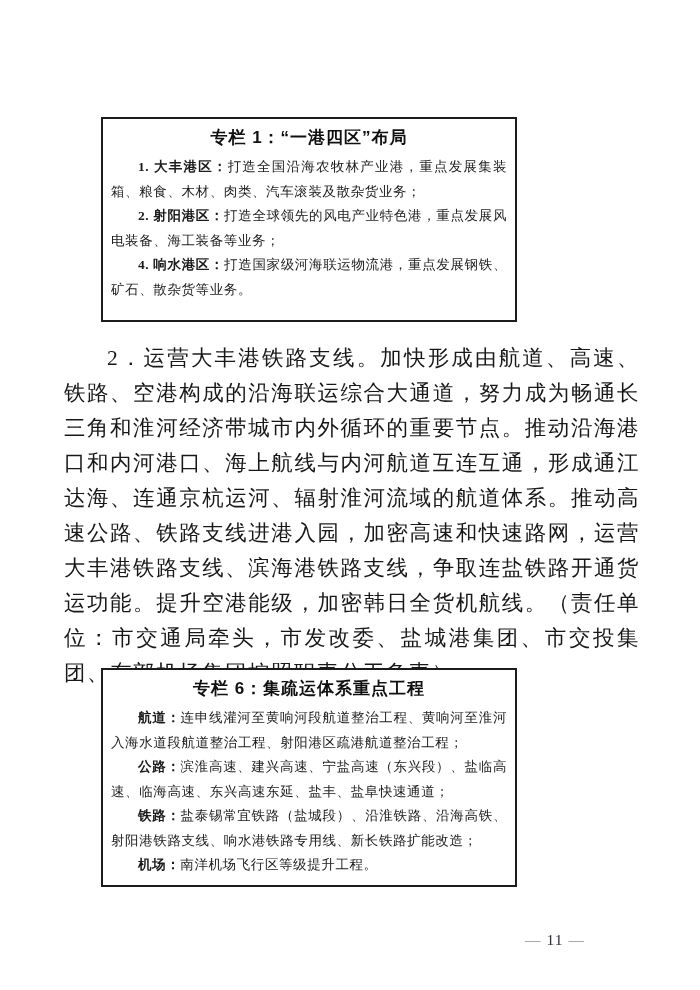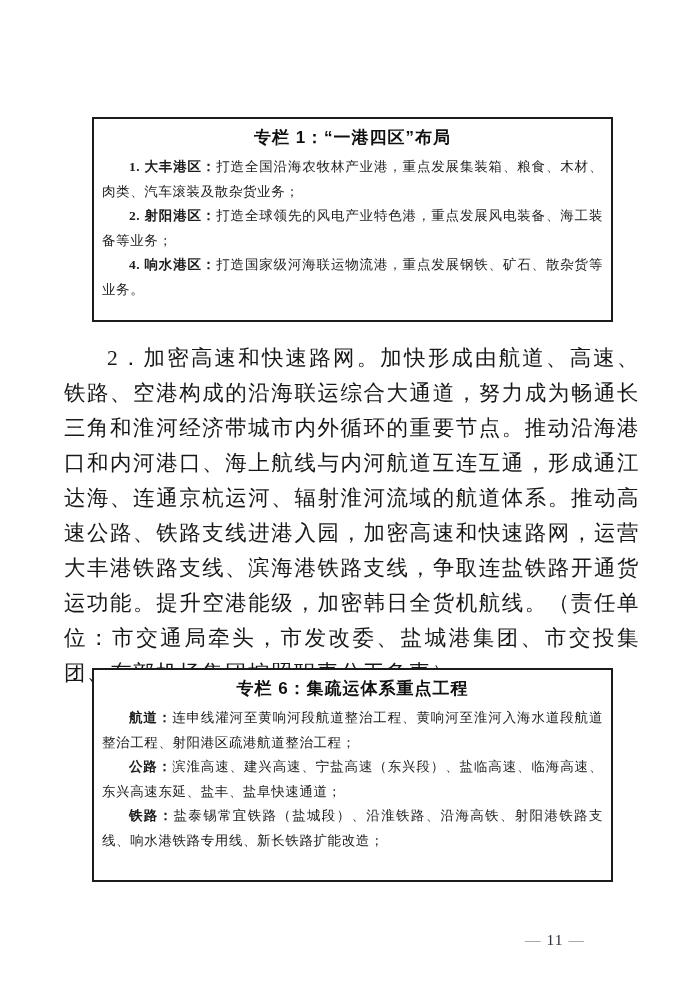--- a/index.html
+++ b/index.html
@@ -11,22 +11,22 @@
     position: relative;
     width: 700px;
     height: 990px;
     background: #ffffff;
     overflow: hidden;
     font-family: "Liberation Serif", serif;
     color: #1b1b1b;
   }
   .panel {
     position: absolute;
-    left: 92px;
-    width: 521px;
+    left: 101px;
+    width: 416px;
     box-sizing: border-box;
     border: 2px solid #1c1c1c;
     padding: 5px 8px 7px 8px;
     background: #ffffff;
   }
   .panel-1 { top: 117px; min-height: 205px; }
   .panel-2 { top: 668px; min-height: 214px; }
   .panel-title {
     text-align: center;
     font-family: "Liberation Sans", sans-serif;
@@ -87,24 +87,25 @@
 
 <div class="page">
 
   <div class="panel panel-1">
     <div class="panel-title">专栏 1：“一港四区”布局</div>
     <p class="panel-item"><span class="item-label">1. 大丰港区：</span><span>打造全国沿海农牧林产业港，重点发展集装箱、粮食、木材、肉类、汽车滚装及散杂货业务；</span></p>
     <p class="panel-item"><span class="item-label">2. 射阳港区：</span><span>打造全球领先的风电产业特色港，重点发展风电装备、海工装备等业务；</span></p>
     <p class="panel-item"><span class="item-label">4. 响水港区：</span><span>打造国家级河海联运物流港，重点发展钢铁、矿石、散杂货等业务。</span></p>
   </div>
 
-  <p class="main-para"><span>2．</span><span>加密高速和快速路网。</span><span>加快形成由航道、高速、铁路、空港构成的沿海联运综合大通道，努力成为畅通长三角和淮河经济带城市内外循环的重要节点。推动沿海港口和内河港口、海上航线与内河航道互连互通，形成通江达海、连通京杭运河、辐射淮河流域的航道体系。推动高速公路、铁路支线进港入园，加密高速和快速路网，运营大丰港铁路支线、滨海港铁路支线，争取连盐铁路开通货运功能。提升空港能级，加密韩日全货机航线。</span><span>（责任单位：市交通局牵头，市发改委、盐城港集团、市交投集团、东部机场集团按照职责分工负责）</span></p>
+  <p class="main-para"><span>2．</span><span>运营大丰港铁路支线。</span><span>加快形成由航道、高速、铁路、空港构成的沿海联运综合大通道，努力成为畅通长三角和淮河经济带城市内外循环的重要节点。推动沿海港口和内河港口、海上航线与内河航道互连互通，形成通江达海、连通京杭运河、辐射淮河流域的航道体系。推动高速公路、铁路支线进港入园，加密高速和快速路网，运营大丰港铁路支线、滨海港铁路支线，争取连盐铁路开通货运功能。提升空港能级，加密韩日全货机航线。</span><span>（责任单位：市交通局牵头，市发改委、盐城港集团、市交投集团、东部机场集团按照职责分工负责）</span></p>
 
   <div class="panel panel-2">
     <div class="panel-title">专栏 6：集疏运体系重点工程</div>
     <p class="panel-item"><span class="item-label">航道：</span><span>连申线灌河至黄响河段航道整治工程、黄响河至淮河入海水道段航道整治工程、射阳港区疏港航道整治工程；</span></p>
     <p class="panel-item"><span class="item-label">公路：</span><span>滨淮高速、建兴高速、宁盐高速（东兴段）、盐临高速、临海高速、东兴高速东延、盐丰、盐阜快速通道；</span></p>
     <p class="panel-item"><span class="item-label">铁路：</span><span>盐泰锡常宜铁路（盐城段）、沿淮铁路、沿海高铁、射阳港铁路支线、响水港铁路专用线、新长铁路扩能改造；</span></p>
+    <p class="panel-item"><span class="item-label">机场：</span><span>南洋机场飞行区等级提升工程。</span></p>
   </div>
 
   <div class="page-number"><span class="dash">—</span><span class="num">11</span><span class="dash">—</span></div>
 
 </div>
 
 </body></html>

